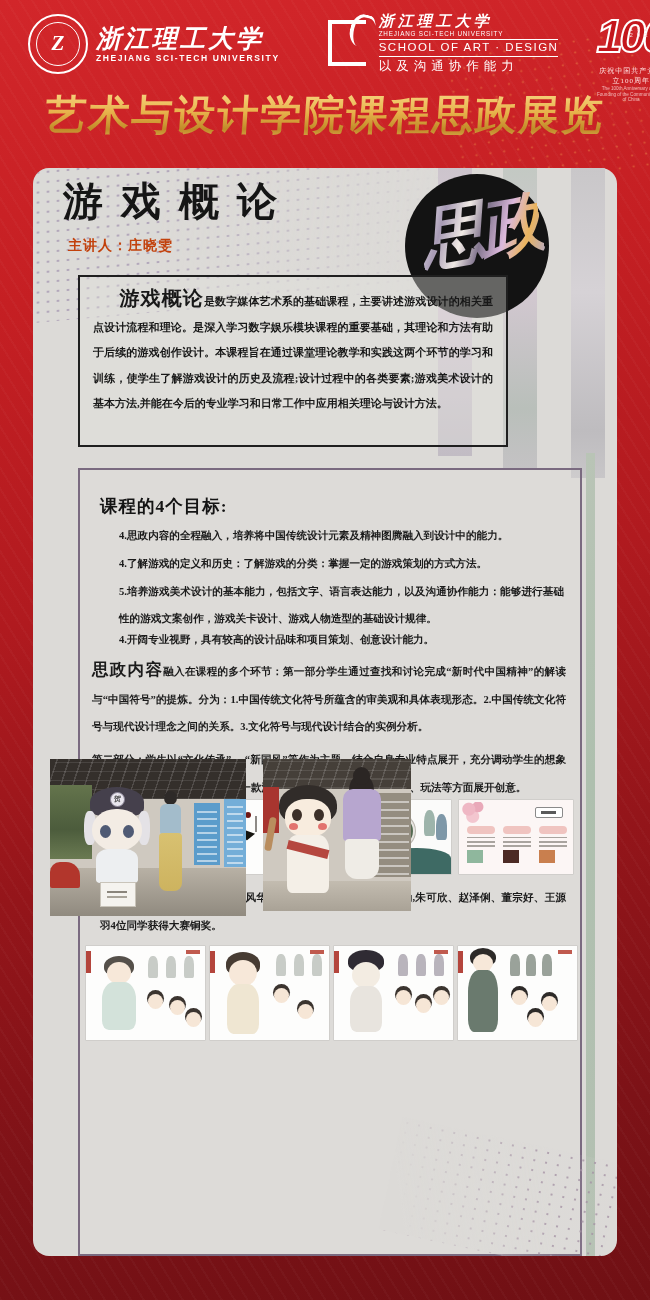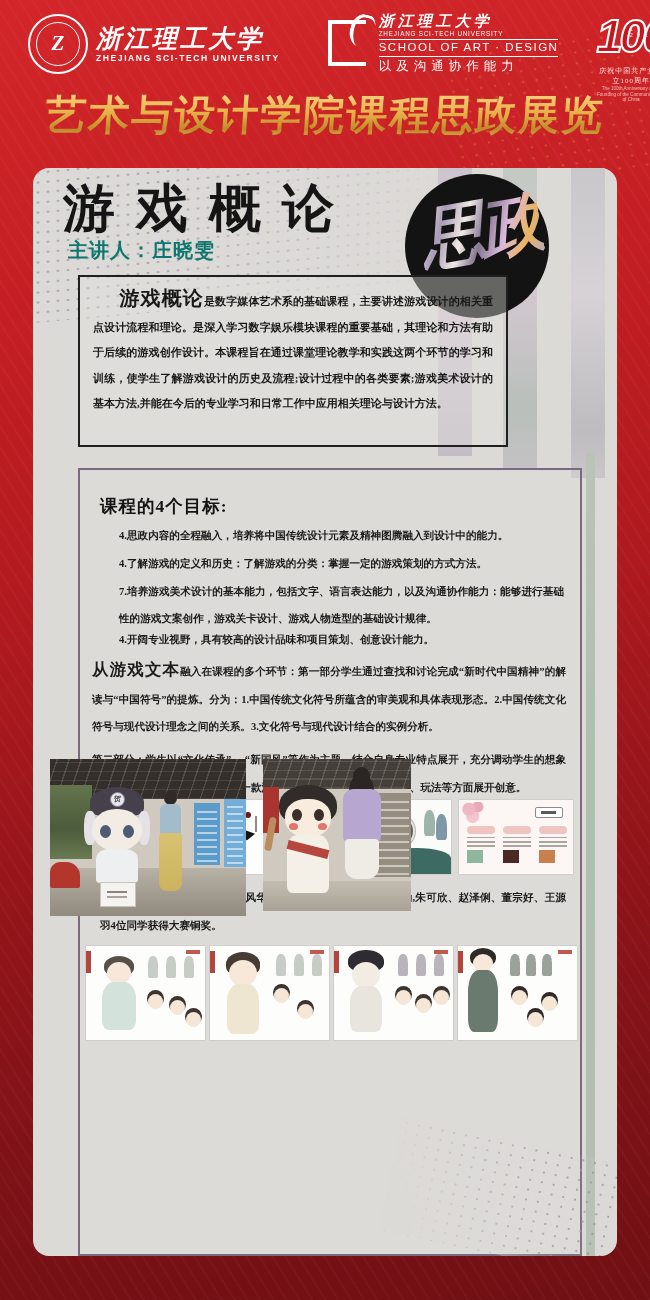--- a/index.html
+++ b/index.html
@@ -60,22 +60,22 @@
   .stripe-long{position:absolute;left:553px;top:285px;width:9px;height:803px;
     background:linear-gradient(180deg,#b9c4b6,#aebfae 40%,#b4c0b2);}
 
   .badge{position:absolute;left:372px;top:6px;width:144px;height:144px;border-radius:50%;background:#131313;}
   .badge-text{position:absolute;left:14px;top:24px;white-space:nowrap;
     font-size:66px;font-weight:bold;font-style:italic;letter-spacing:-5px;line-height:1;
     color:#cfc3d6;background:linear-gradient(115deg,#f5f1f7 4%,#a79ab4 22%,#f0eae5 38%,#83768f 52%,#dcb9dc 68%,#eab45e 84%,#b7abc2 100%);
     -webkit-background-clip:text;background-clip:text;-webkit-text-fill-color:transparent;
     transform:rotate(-10deg);}
 
-  .course-title{position:absolute;left:30px;top:6px;font-size:52px;font-weight:bold;color:#151515;letter-spacing:4px;}
-  .lecturer{position:absolute;left:35px;top:69px;font-size:20px;font-weight:bold;color:#0f766e;letter-spacing:1px;}
+  .course-title{position:absolute;left:30px;top:6px;font-size:40px;font-weight:bold;color:#151515;letter-spacing:4px;}
+  .lecturer{position:absolute;left:35px;top:69px;font-size:14px;font-weight:bold;color:#c2410c;letter-spacing:1px;}
 
   .intro-box{position:absolute;left:45px;top:107px;width:430px;height:172px;border:2px solid #1f1f1f;
     box-sizing:border-box;padding:9px 13px 6px 13px;background:rgba(226,224,221,.4);}
   .intro-box p{margin:0;font-size:11px;font-weight:bold;line-height:25.5px;color:#181818;text-align:justify;text-indent:2.4em;}
   .intro-lead{font-size:20px;letter-spacing:1px;}
 
   .big-box{position:absolute;left:45px;top:300px;width:504px;height:788px;border:2px solid #7a6a80;box-sizing:border-box;background:rgba(224,222,219,.25);}
   .goals-heading{position:absolute;left:20px;top:24px;font-size:17.5px;font-weight:bold;color:#141414;letter-spacing:1px;}
   .goal{position:absolute;left:39px;right:16px;font-size:10.6px;font-weight:bold;color:#1b1b1b;line-height:27px;text-align:justify;}
   .g0{top:52px;} .g1{top:80px;} .g2{top:108px;} .g3{top:156px;}
@@ -229,24 +229,24 @@
     </div>
 
     <div class="intro-box">
       <p><span class="intro-lead">游戏概论</span><span>是数字媒体艺术系的基础课程，主要讲述游戏设计的相关重点设计流程和理论。是深入学习数字娱乐模块课程的重要基础，其理论和方法有助于后续的游戏创作设计。本课程旨在通过课堂理论教学和实践这两个环节的学习和训练，使学生了解游戏设计的历史及流程;设计过程中的各类要素;游戏美术设计的基本方法,并能在今后的专业学习和日常工作中应用相关理论与设计方法。</span></p>
     </div>
 
     <div class="big-box">
       <div class="goals-heading">课程的4个目标:</div>
       <div class="goal g0">4.思政内容的全程融入，培养将中国传统设计元素及精神图腾融入到设计中的能力。</div>
       <div class="goal g1">4.了解游戏的定义和历史：了解游戏的分类：掌握一定的游戏策划的方式方法。</div>
-      <div class="goal g2">7.培养游戏美术设计的基本能力，包括文字、语言表达能力，以及沟通协作能力：能够进行基础性的游戏文案创作，游戏关卡设计、游戏人物造型的基础设计规律。</div>
+      <div class="goal g2">5.培养游戏美术设计的基本能力，包括文字、语言表达能力，以及沟通协作能力：能够进行基础性的游戏文案创作，游戏关卡设计、游戏人物造型的基础设计规律。</div>
       <div class="goal g3">4.开阔专业视野，具有较高的设计品味和项目策划、创意设计能力。</div>
 
-      <div class="para ideology"><span class="ideology-lead">从游戏文本</span><span>融入在课程的多个环节：第一部分学生通过查找和讨论完成“新时代中国精神”的解读与“中国符号”的提炼。分为：1.中国传统文化符号所蕴含的审美观和具体表现形态。2.中国传统文化符号与现代设计理念之间的关系。3.文化符号与现代设计结合的实例分析。</span></div>
+      <div class="para ideology"><span class="ideology-lead">思政内容</span><span>融入在课程的多个环节：第一部分学生通过查找和讨论完成“新时代中国精神”的解读与“中国符号”的提炼。分为：1.中国传统文化符号所蕴含的审美观和具体表现形态。2.中国传统文化符号与现代设计理念之间的关系。3.文化符号与现代设计结合的实例分析。</span></div>
       <div class="para part2">第二部分：学生以“文化传承”、 “新国风”等作为主题，结合自身专业特点展开，充分调动学生的想象力与创造力，以小组为单位设计一款游戏，从游戏文本、系统、样态、玩法等方面展开创意。</div>
 
       <div class="slides-row">
         <div class="slide a">
           <div class="a-banner">木偶人</div>
           <div class="a-line" style="left:10px;top:44px;width:14px;"></div>
           <div class="a-line" style="left:14px;top:50px;width:30px;"></div>
           <div class="a-fig"></div>
         </div>
         <div class="slide b">

